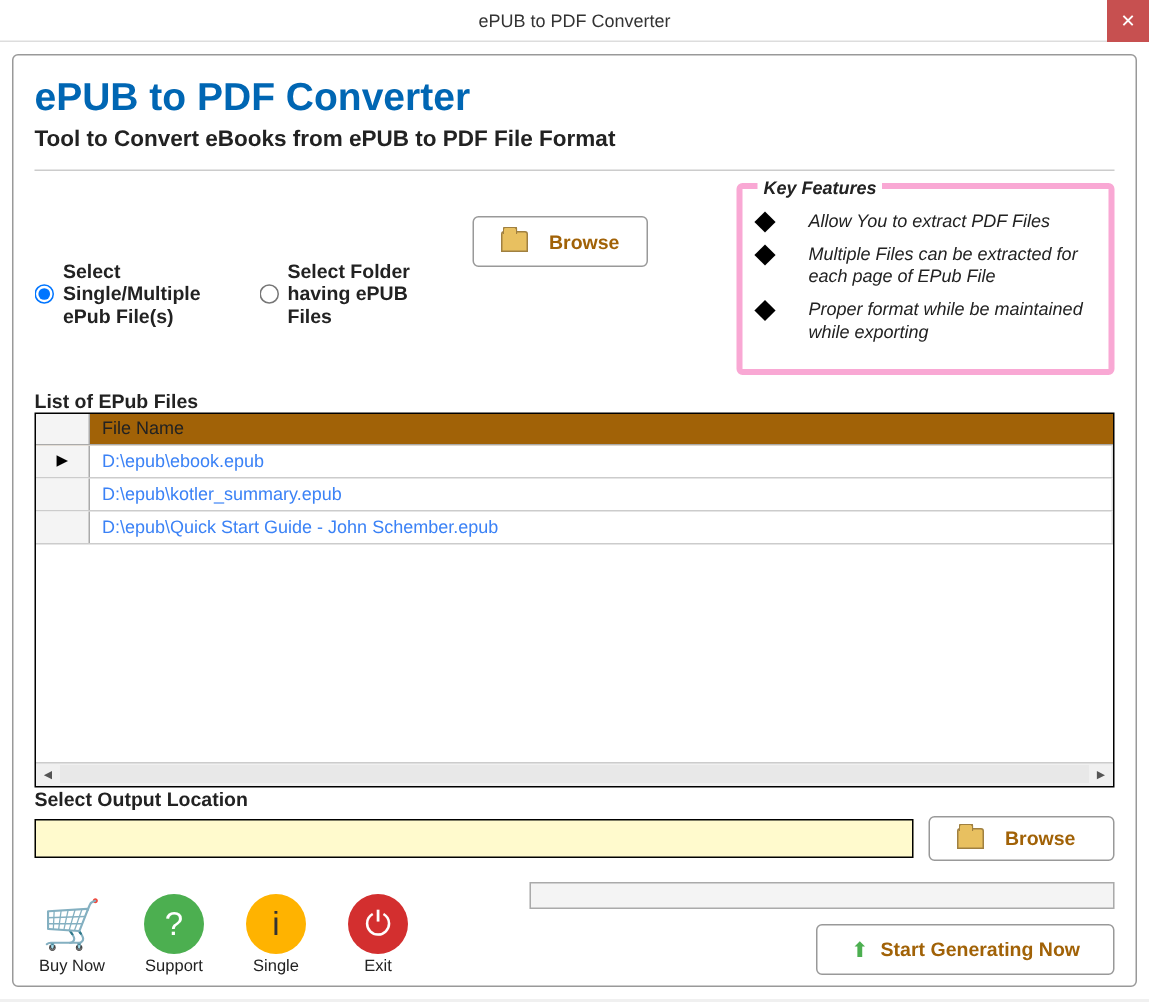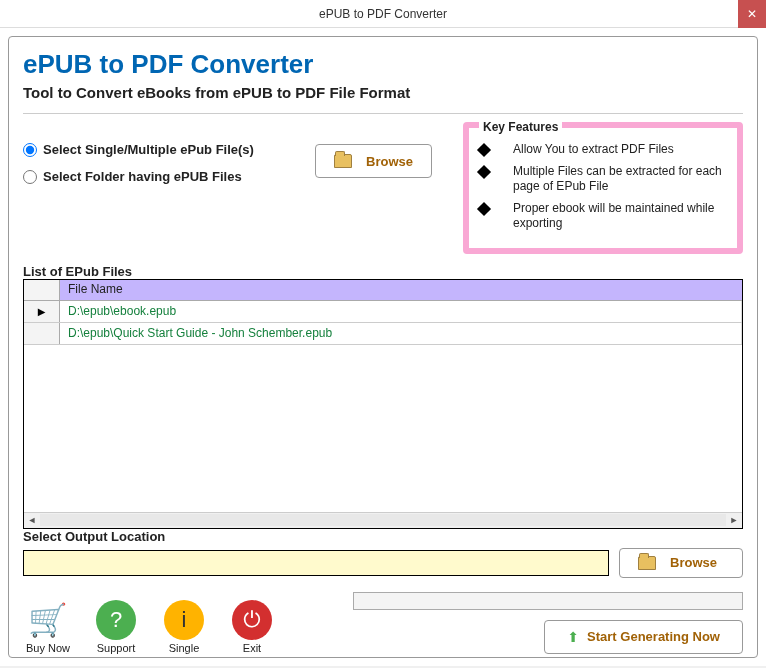--- a/index.html
+++ b/index.html
@@ -11,43 +11,43 @@
 
 .outer { padding: 8px; background: #fff; }
 .panel { border: 1px solid #999; border-radius: 4px; padding: 12px 14px; background: #fff; height: 622px; position: relative; }
 
 .heading { color: #0066b3; font-size: 26px; font-weight: bold; margin-bottom: 4px; }
 .subheading { color: #222; font-size: 15px; font-weight: bold; margin-bottom: 12px; }
 
 .hr { border: none; border-top: 1px solid #ccc; margin-bottom: 8px; }
 
 .top-row { display: flex; gap: 12px; }
-.radio-group { display: flex; flex-direction: column; gap: 12px; padding-top: 20px; width: 280px; }
+.radio-group { display: flex; flex-direction: row; gap: 12px; padding-top: 20px; width: 280px; }
 .radio-item { display: flex; align-items: center; gap: 6px; font-size: 13px; font-weight: bold; color: #222; }
 .radio-item input { width: 14px; height: 14px; }
 
 .browse-btn-top { display: flex; align-items: center; gap: 14px; background: #fff; border: 1px solid #999; border-radius: 4px; padding: 6px 18px; margin-top: 22px; height: 34px; cursor: pointer; }
 .folder-icon { width: 18px; height: 14px; background: #e8c060; border-radius: 2px 2px 0 0; border: 1px solid #a08040; position: relative; }
 .folder-icon::before { content: ''; position: absolute; top: -4px; left: 0; width: 8px; height: 4px; background: #e8c060; border: 1px solid #a08040; border-bottom: none; border-radius: 2px 2px 0 0; }
 .browse-text { color: #a16207; font-size: 13px; font-weight: bold; }
 
-.features-box { border: 6px solid #f9a8d4; border-radius: 4px; padding: 8px 10px 10px 10px; margin-left: auto; width: 280px; position: relative; }
+.features-box { border: 4px solid #f9a8d4; border-radius: 4px; padding: 8px 10px 10px 10px; margin-left: auto; width: 252px; position: relative; font-style: italic; }
 .features-legend { position: absolute; top: -8px; left: 10px; background: #fff; padding: 0 4px; font-size: 12px; font-weight: bold; color: #222; }
 .feature-item { display: flex; gap: 24px; margin: 6px 0; font-size: 12px; color: #222; line-height: 1.3; }
 .diamond { width: 10px; height: 10px; background: #000; transform: rotate(45deg); flex-shrink: 0; margin-top: 3px; }
 
 .list-label { font-size: 13px; font-weight: bold; color: #222; margin-top: 10px; margin-bottom: 0; }
 .grid-container { border: 1px solid #000; height: 250px; display: flex; flex-direction: column; }
-.grid-header { display: flex; background: #c4b5fd; border-bottom: 1px solid #aaa; }
+.grid-header { display: flex; background: #a16207; border-bottom: 1px solid #aaa; }
 .grid-row-header { width: 36px; border-right: 1px solid #aaa; height: 20px; background: #f4f4f4; }
 .grid-col-header { flex: 1; padding: 2px 8px; font-size: 12px; color: #222; height: 20px; }
 .grid-body { flex: 1; overflow: hidden; background: #fff; }
 .grid-row { display: flex; border-bottom: 1px solid #ccc; height: 22px; }
 .grid-row-indicator { width: 36px; border-right: 1px solid #aaa; background: #f4f4f4; display: flex; align-items: center; justify-content: center; font-size: 10px; }
-.grid-cell { flex: 1; padding: 3px 8px; font-size: 12px; color: #15803d; border-right: 1px solid #ddd; }
+.grid-cell { flex: 1; padding: 3px 8px; font-size: 12px; color: #3b82f6; border-right: 1px solid #ddd; }
 .grid-scrollbar { height: 16px; background: #f0f0f0; border-top: 1px solid #ccc; display: flex; align-items: center; }
 .scroll-arrow { width: 16px; height: 16px; display: flex; align-items: center; justify-content: center; font-size: 9px; color: #555; cursor: pointer; }
 .scroll-track { flex: 1; height: 12px; background: #e8e8e8; }
 
 .output-label { font-size: 13px; font-weight: bold; color: #222; margin-top: 0; margin-bottom: 4px; }
 .output-row { display: flex; gap: 10px; align-items: center; }
 .output-input { flex: 1; height: 26px; border: 1px solid #000; background: #fffacd; padding: 0 4px; font-size: 12px; }
 .browse-btn-out { display: flex; align-items: center; gap: 14px; background: #fff; border: 1px solid #999; border-radius: 4px; padding: 4px 18px; height: 30px; cursor: pointer; width: 124px; }
 
 .bottom-row { display: flex; align-items: flex-end; margin-top: 14px; gap: 18px; }
@@ -103,35 +103,39 @@
       <div class="feature-item">
         <div class="diamond"></div>
         <span>Allow You to extract PDF Files</span>
       </div>
       <div class="feature-item">
         <div class="diamond"></div>
         <span>Multiple Files can be extracted for each page of EPub File</span>
       </div>
       <div class="feature-item">
         <div class="diamond"></div>
-        <span>Proper ebook will be maintained while exporting</span>
+        <span>Proper format while be maintained while exporting</span>
       </div>
     </div>
   </div>
 
   <div class="list-label">List of EPub Files</div>
   <div class="grid-container">
     <div class="grid-header">
       <div class="grid-row-header"></div>
       <div class="grid-col-header">File Name</div>
     </div>
     <div class="grid-body">
       <div class="grid-row">
         <div class="grid-row-indicator">▶</div>
         <div class="grid-cell">D:\epub\ebook.epub</div>
+      </div>
+      <div class="grid-row">
+        <div class="grid-row-indicator"></div>
+        <div class="grid-cell">D:\epub\kotler_summary.epub</div>
       </div>
       <div class="grid-row">
         <div class="grid-row-indicator"></div>
         <div class="grid-cell">D:\epub\Quick Start Guide - John Schember.epub</div>
       </div>
     </div>
     <div class="grid-scrollbar">
       <div class="scroll-arrow">◄</div>
       <div class="scroll-track"></div>
       <div class="scroll-arrow">►</div>

